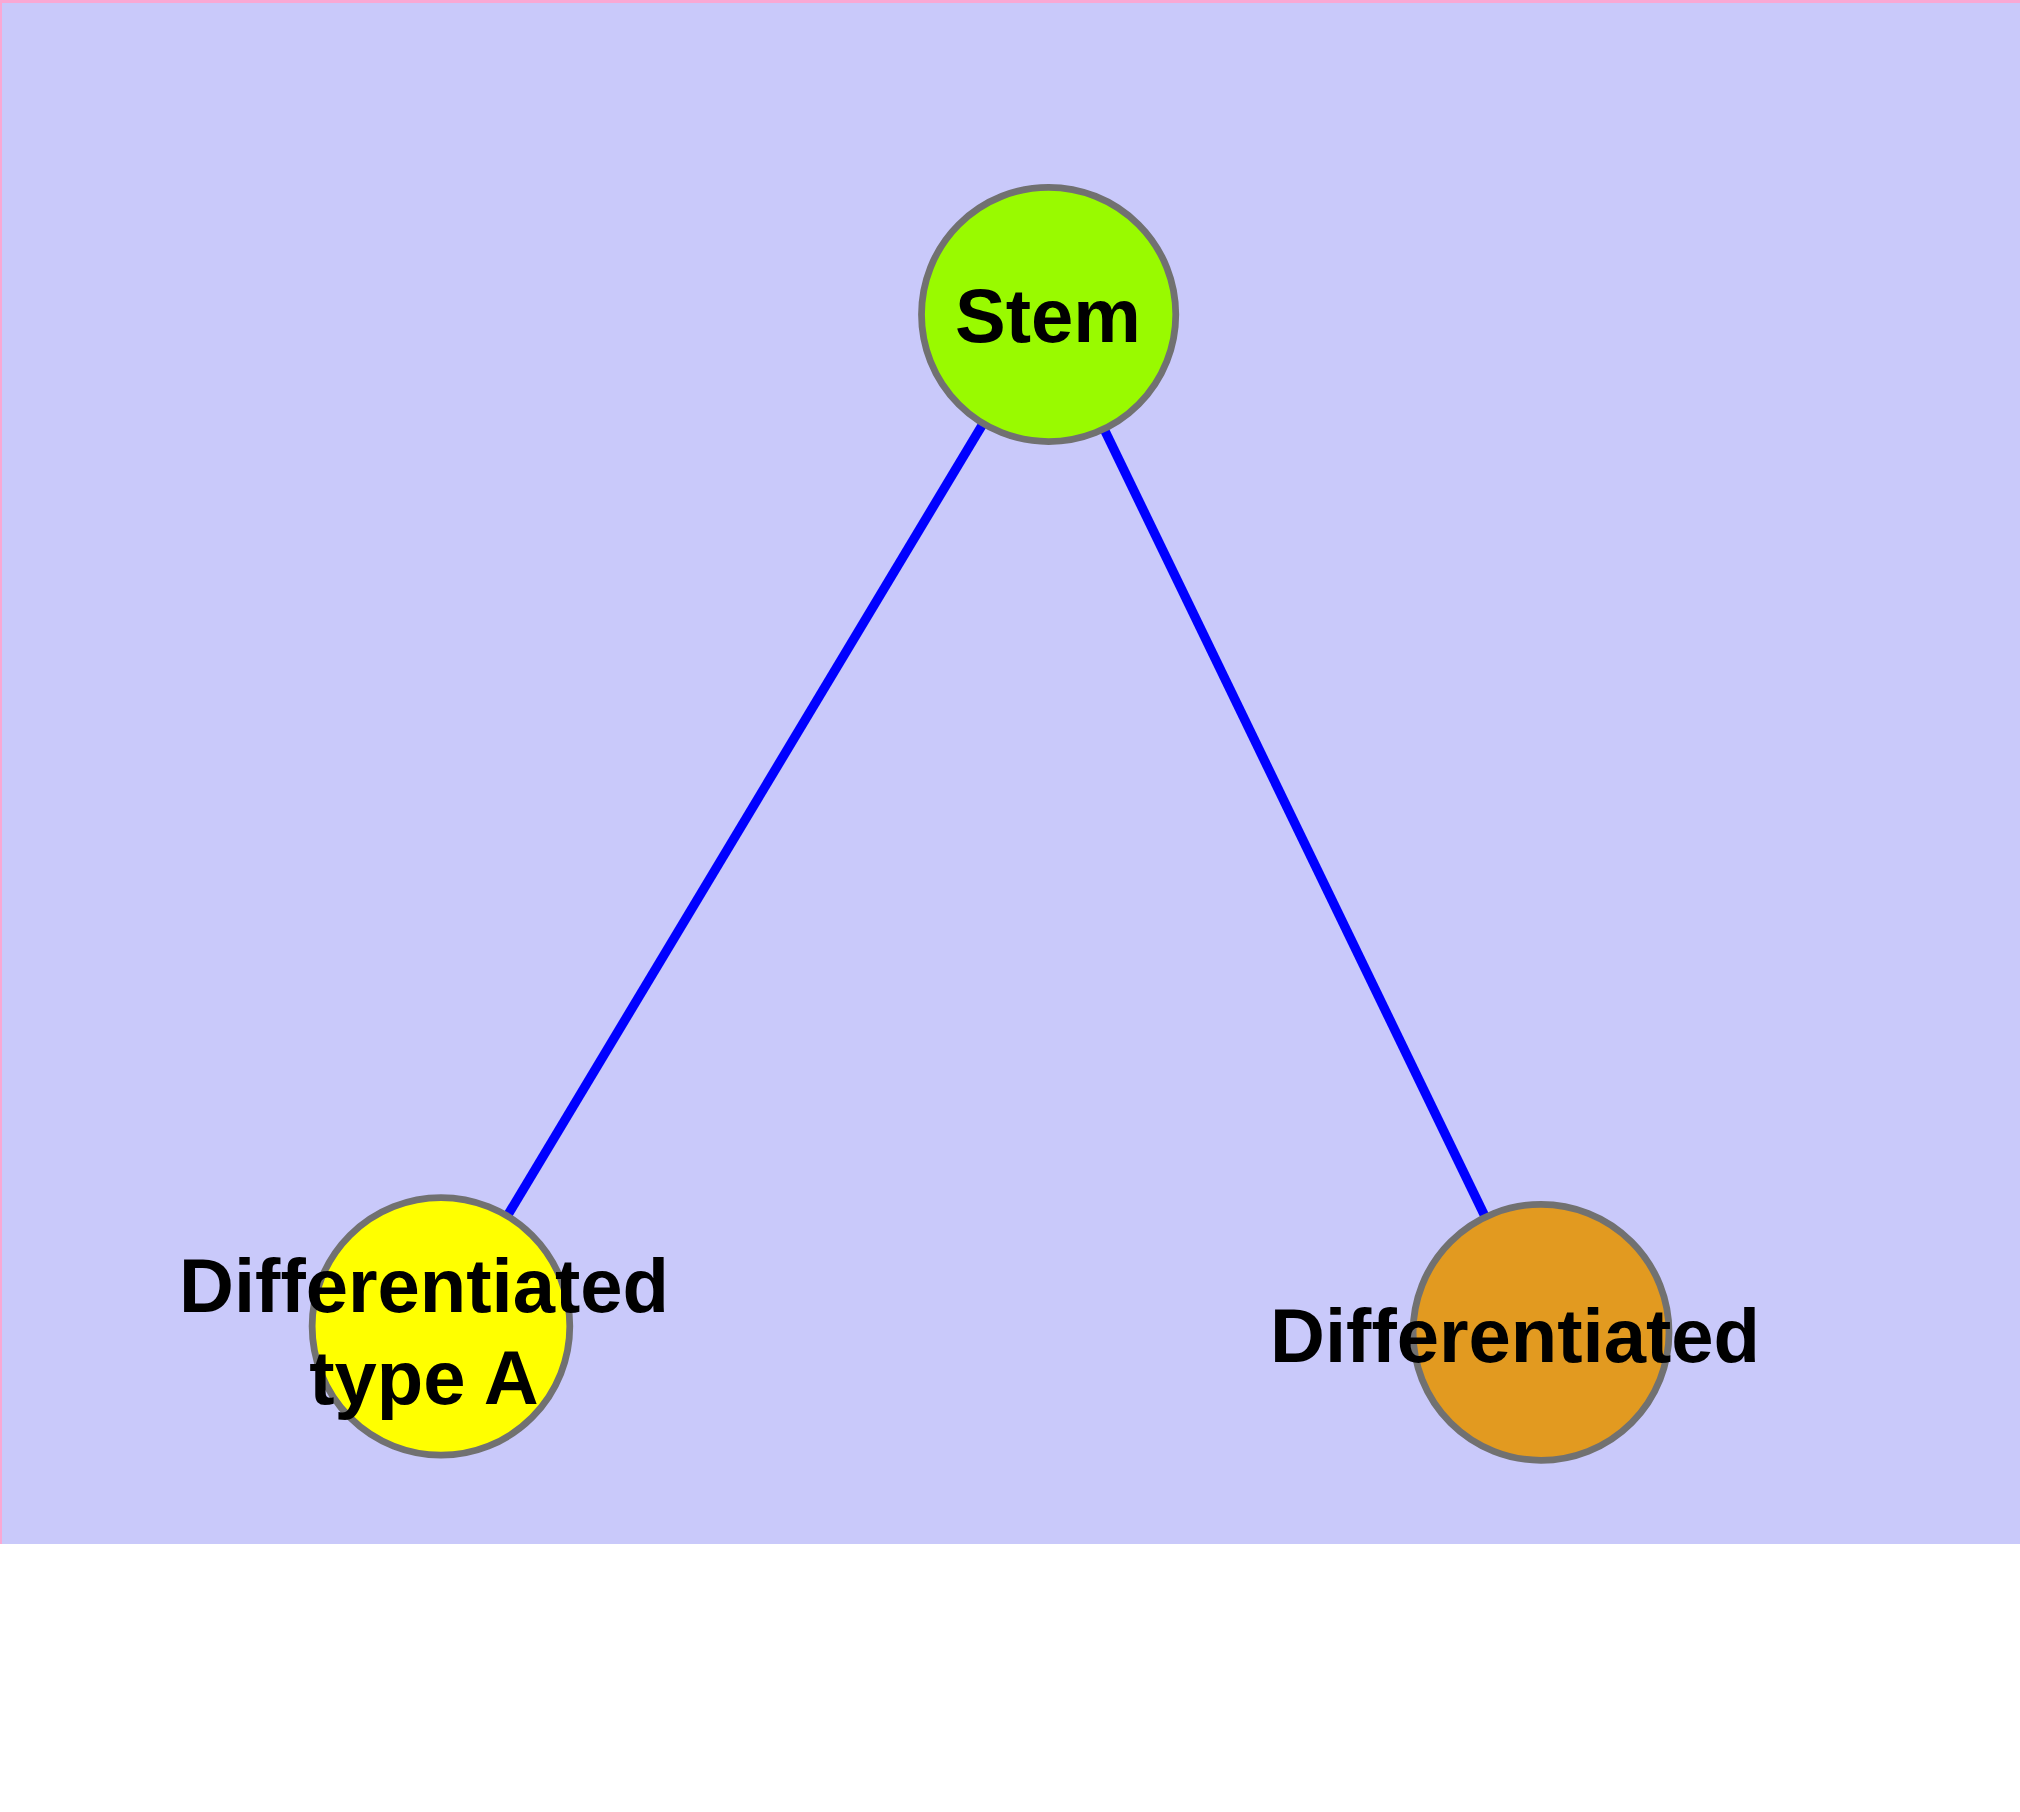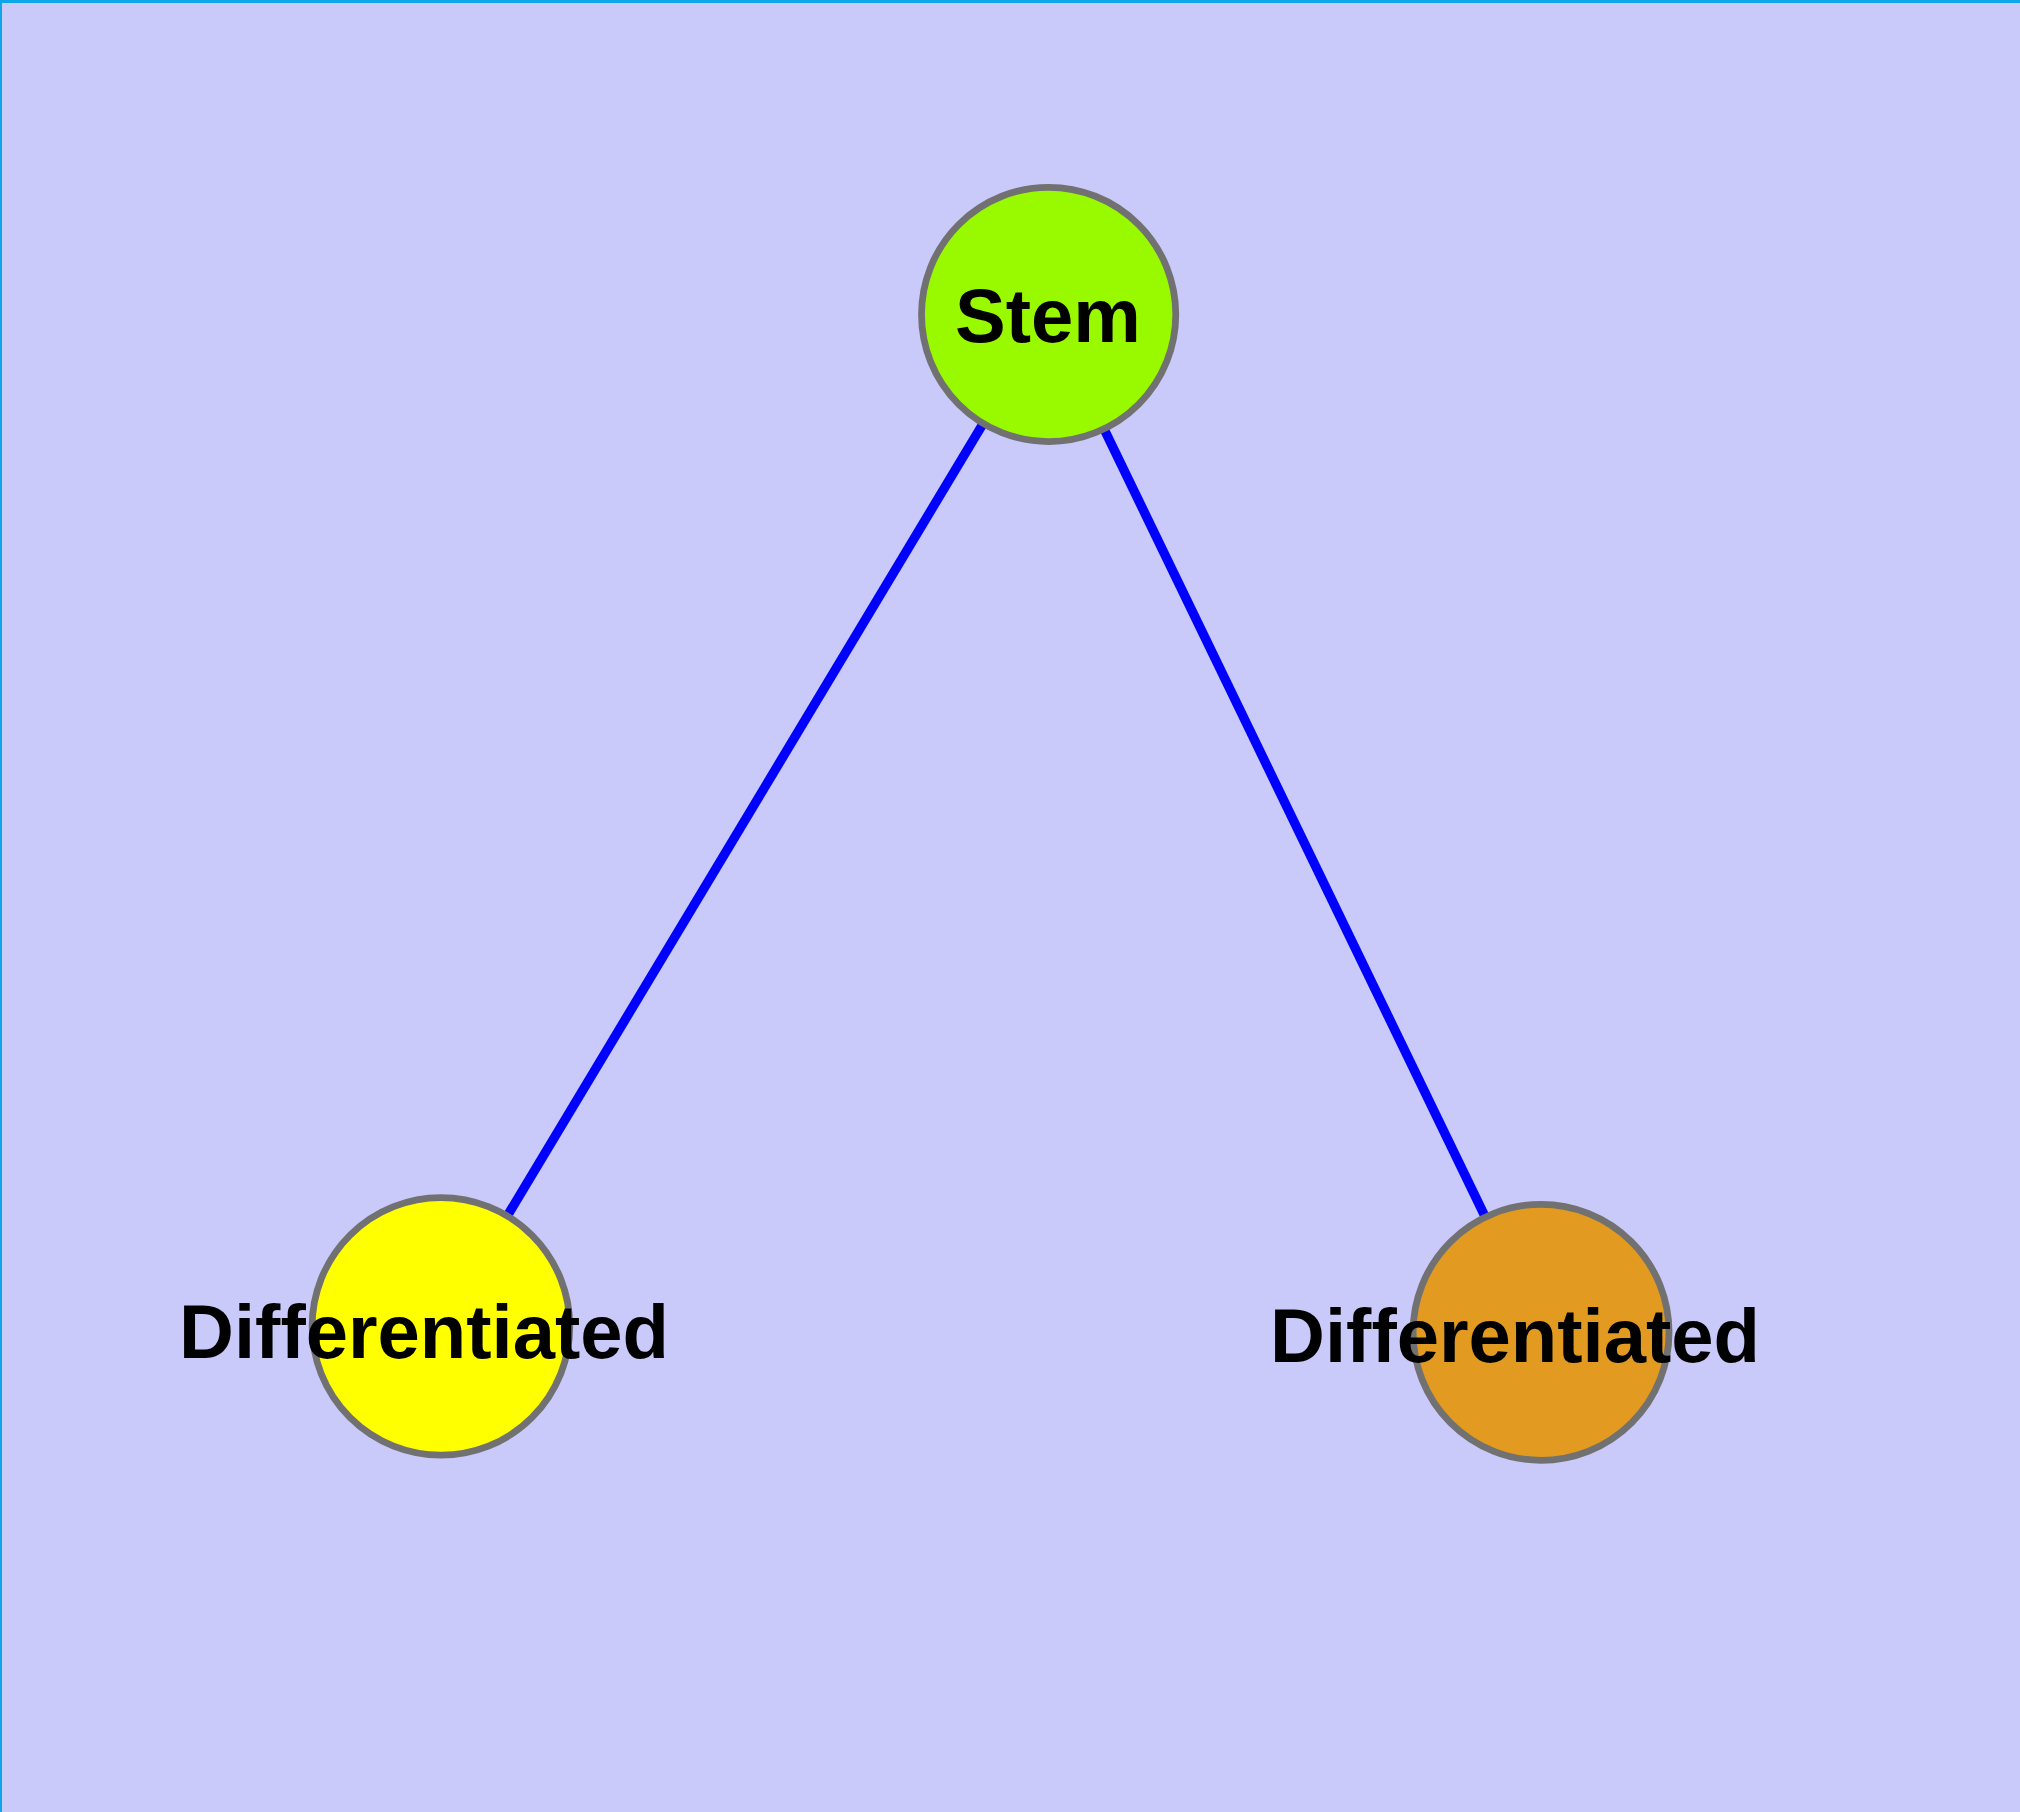--- a/index.html
+++ b/index.html
@@ -4,22 +4,22 @@
 <style>
   html, body {
     margin: 0;
     padding: 0;
     background: #ffffff;
     font-family: "Liberation Sans", sans-serif;
   }
   #page {
     position: relative;
     width: 2021px;
-    height: 1812px;
-    background: #0ea5e9;
+    height: 1544px;
+    background: #f9a8d4;
     overflow: hidden;
   }
   .canvas-bg {
     position: absolute;
     left: 1.7px;
     top: 3.4px;
     right: 0;
     bottom: 0;
   }
   svg.graph {
@@ -61,20 +61,21 @@
 
     <circle cx="1237" cy="371" r="150" fill="#99FA00" stroke="#717171"></circle>
     <circle cx="520" cy="1565" r="152" fill="#FFFF00" stroke="#717171"></circle>
     <circle cx="1818" cy="1572" r="151" fill="#E29A20" stroke="#717171"></circle>
   </svg>
 
   <div class="node-label" style="left:1048px; top:316px;">Stem</div>
 
   <div class="node-label" style="left:424px; top:1332px;">
     <div>Differentiated</div>
+    <div>type A</div>
   </div>
 
   <div class="node-label" style="left:1515px; top:1336px;">
     <div>Differentiated</div>
   </div>
 
 </div>
 
 
 </body></html>

